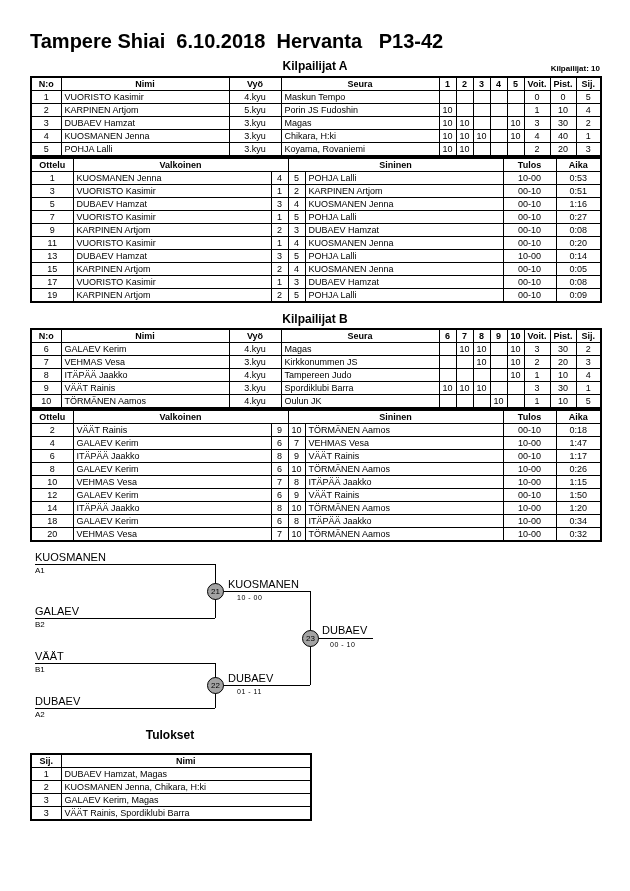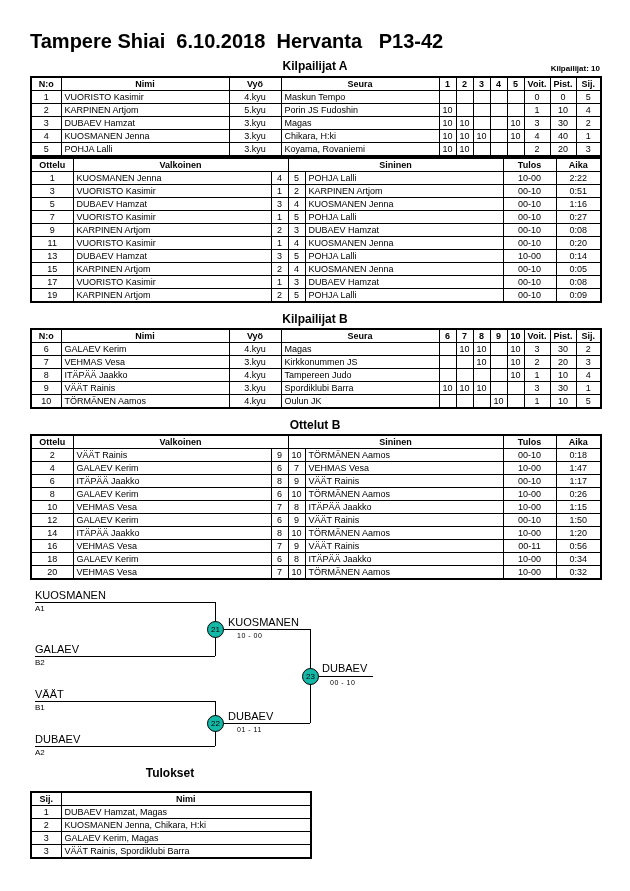--- a/index.html
+++ b/index.html
@@ -14,21 +14,21 @@
   table.grid { border-collapse:collapse; table-layout:fixed; width:570px; border:2px solid #000; }
   table.grid th, table.grid td { border:1px solid #000; font-size:9px; line-height:10px; padding:1px 3px; height:13px; overflow:hidden; white-space:nowrap; }
   table.grid th { font-weight:bold; text-align:center; padding:1px 1px; }
   .al-l{text-align:left} .al-c{text-align:center}
   .bracket { position:relative; height:176px; margin-top:8px; }
   .b-name { position:absolute; font-size:11px; white-space:nowrap; }
   .b-seed { position:absolute; font-size:8px; }
   .b-score { position:absolute; font-size:7px; letter-spacing:0.5px; }
   .hline { position:absolute; height:1px; background:#000; }
   .vline { position:absolute; width:1px; background:#000; }
-  .match-circle { position:absolute; width:17px; height:17px; border:1px solid #000; border-radius:50%; background:#14b8a6; font-size:8px; line-height:15px; text-align:center; z-index:2; }
+  .match-circle { position:absolute; width:17px; height:17px; border:1px solid #000; border-radius:50%; background:#a3a3a3; font-size:8px; line-height:15px; text-align:center; z-index:2; }
   .tulokset-wrap { width:280px; margin-top:2px; }
   table.tulokset { width:280px; }
 </style>
 </head>
 <body>
 
 <div class="page">
 
   <div class="title">Tampere Shiai  6.10.2018  Hervanta   P13-42</div>
 
@@ -161,21 +161,21 @@
         </tr>
       </thead>
       <tbody>
         <tr>
           <td class="al-c">1</td>
           <td class="al-l">KUOSMANEN Jenna</td>
           <td class="al-c">4</td>
           <td class="al-c">5</td>
           <td class="al-l">POHJA Lalli</td>
           <td class="al-c">10-00</td>
-          <td class="al-c">2:22</td>
+          <td class="al-c">0:53</td>
         </tr>
         <tr>
           <td class="al-c">3</td>
           <td class="al-l">VUORISTO Kasimir</td>
           <td class="al-c">1</td>
           <td class="al-c">2</td>
           <td class="al-l">KARPINEN Artjom</td>
           <td class="al-c">00-10</td>
           <td class="al-c">0:51</td>
         </tr>
@@ -353,21 +353,20 @@
           <td class="al-c"></td>
           <td class="al-c">10</td>
           <td class="al-c"></td>
           <td class="al-c">1</td>
           <td class="al-c">10</td>
           <td class="al-c">5</td>
         </tr>
       </tbody>
   </table>
 
-  <div class="section-heading mt">Ottelut B</div>
   <table class="grid">
     <colgroup>
       <col style="width:42px">
         <col style="width:198px">
         <col style="width:17px">
         <col style="width:17px">
         <col style="width:198px">
         <col style="width:53px">
         <col style="width:45px">
     </colgroup>
@@ -436,29 +435,20 @@
           <td class="al-c">1:50</td>
         </tr>
         <tr>
           <td class="al-c">14</td>
           <td class="al-l">ITÄPÄÄ Jaakko</td>
           <td class="al-c">8</td>
           <td class="al-c">10</td>
           <td class="al-l">TÖRMÄNEN Aamos</td>
           <td class="al-c">10-00</td>
           <td class="al-c">1:20</td>
-        </tr>
-        <tr>
-          <td class="al-c">16</td>
-          <td class="al-l">VEHMAS Vesa</td>
-          <td class="al-c">7</td>
-          <td class="al-c">9</td>
-          <td class="al-l">VÄÄT Rainis</td>
-          <td class="al-c">00-11</td>
-          <td class="al-c">0:56</td>
         </tr>
         <tr>
           <td class="al-c">18</td>
           <td class="al-l">GALAEV Kerim</td>
           <td class="al-c">6</td>
           <td class="al-c">8</td>
           <td class="al-l">ITÄPÄÄ Jaakko</td>
           <td class="al-c">10-00</td>
           <td class="al-c">0:34</td>
         </tr>

